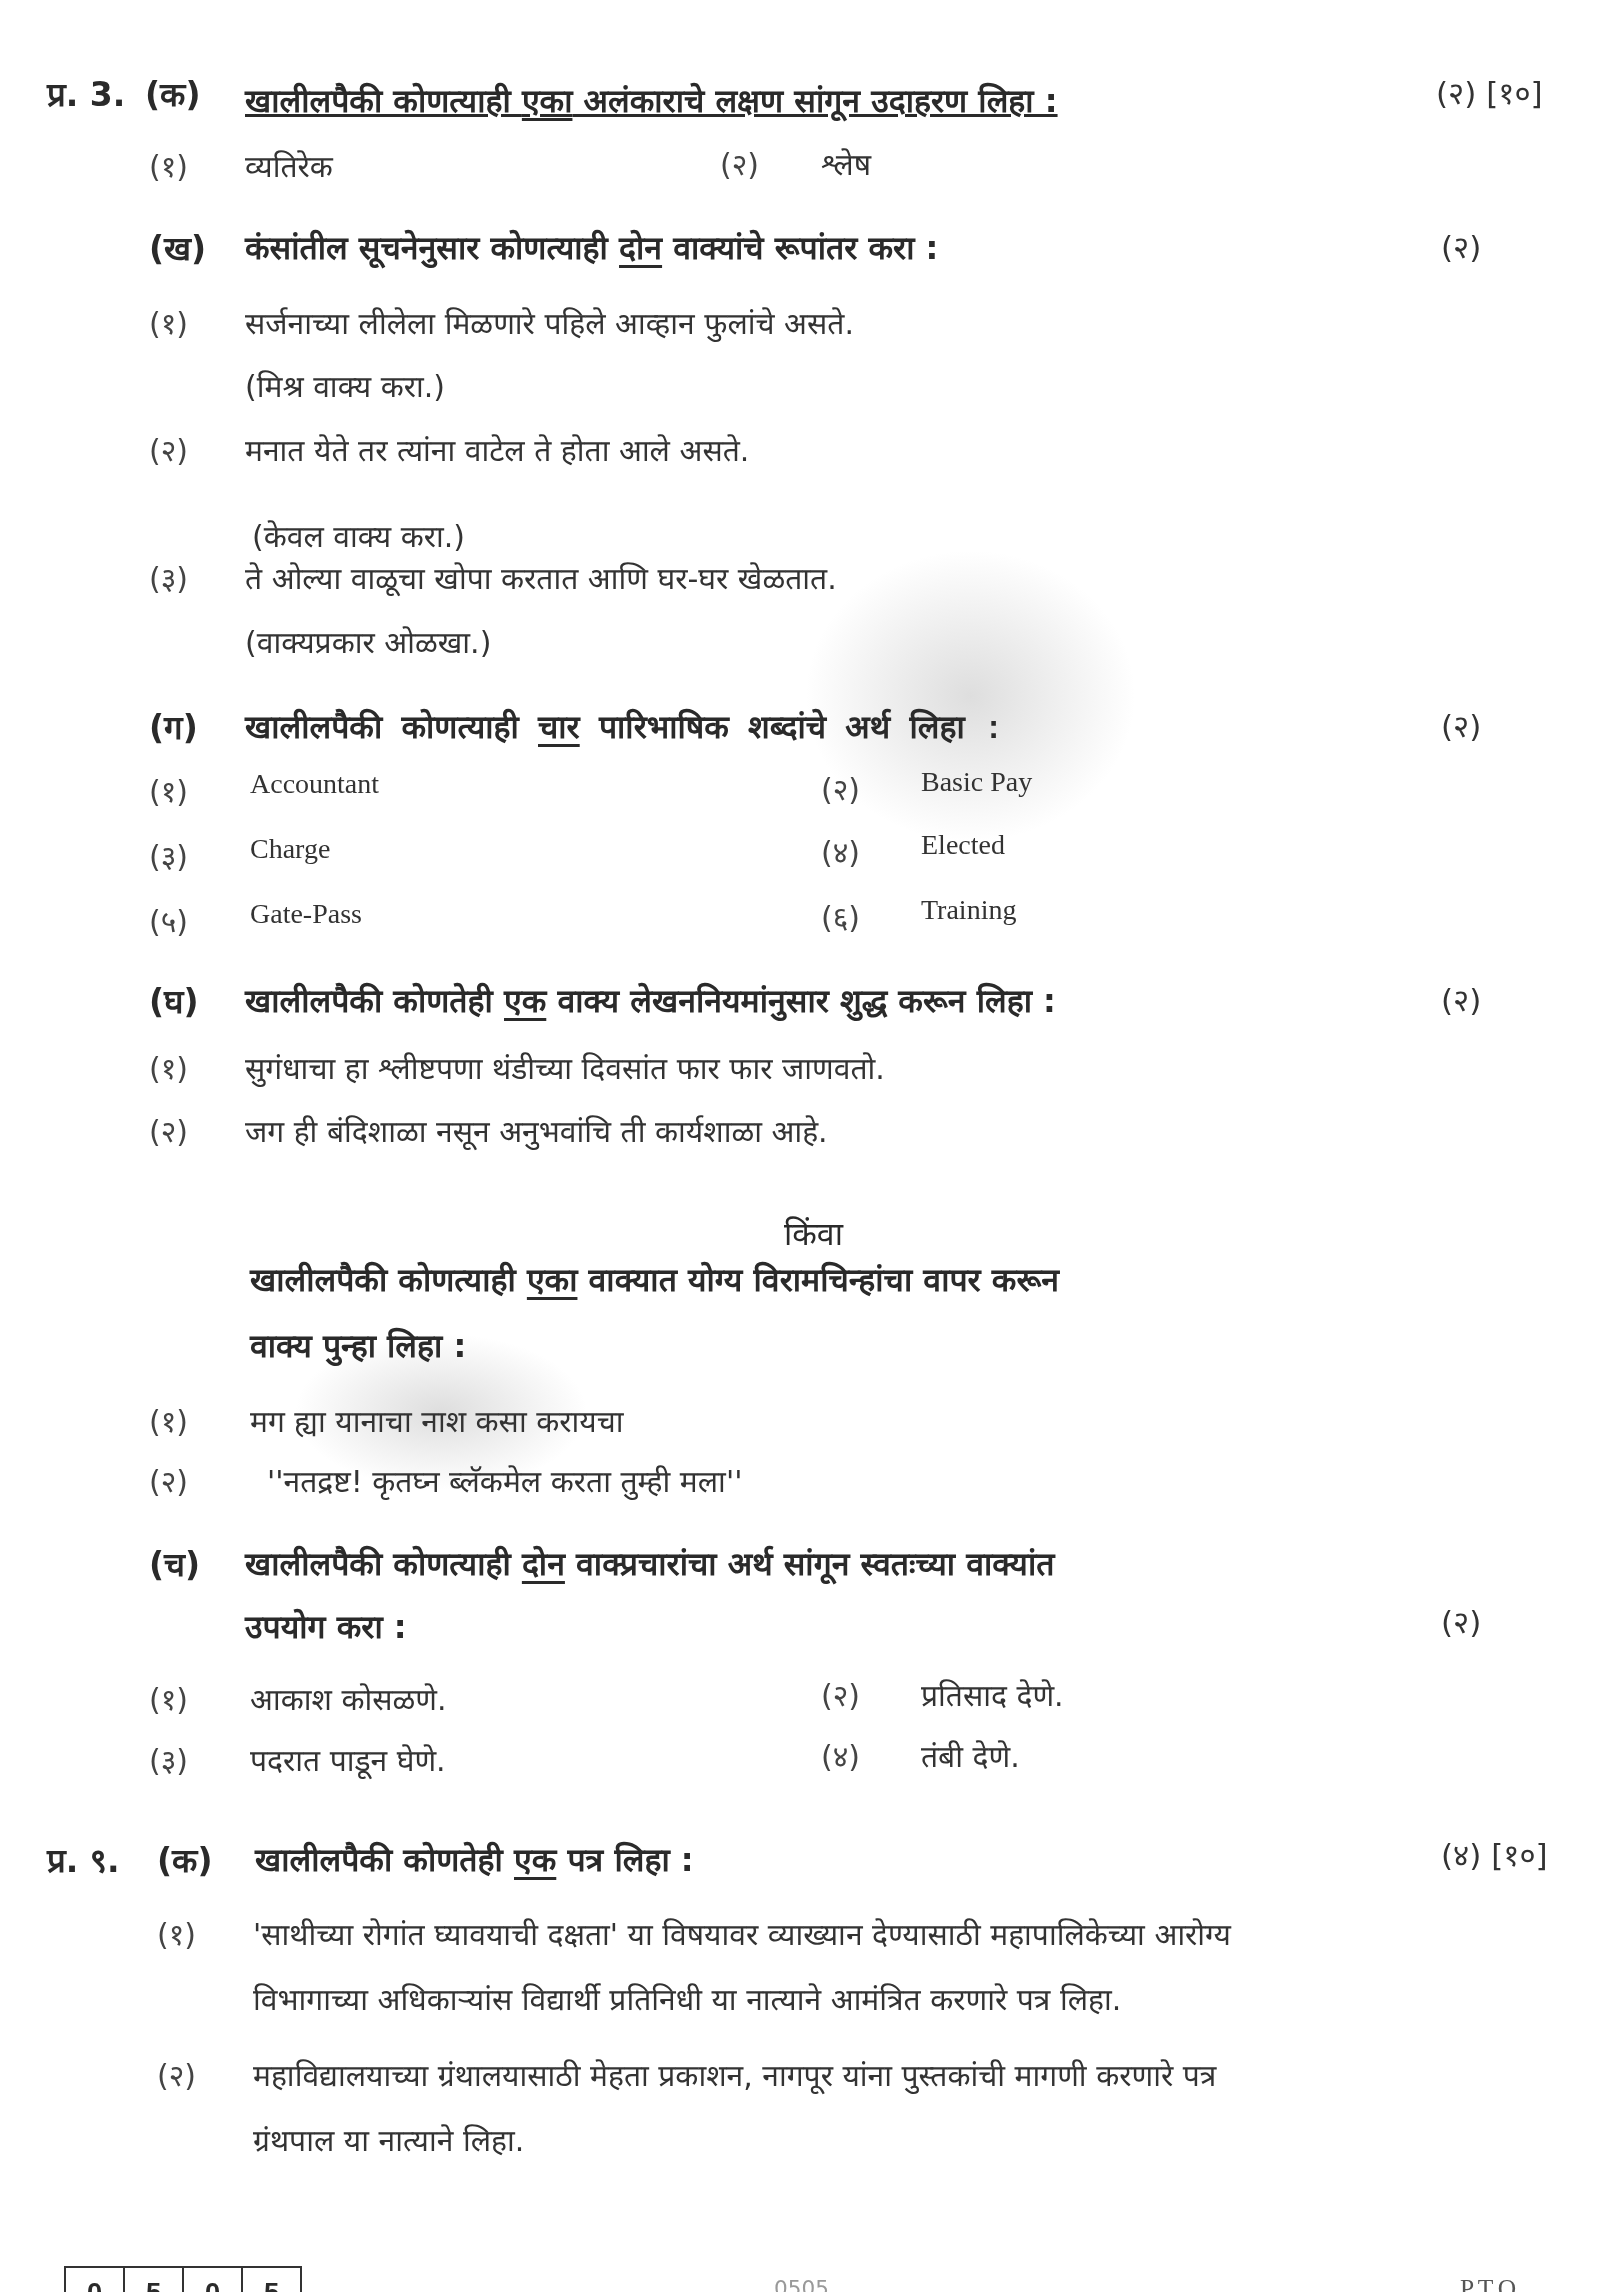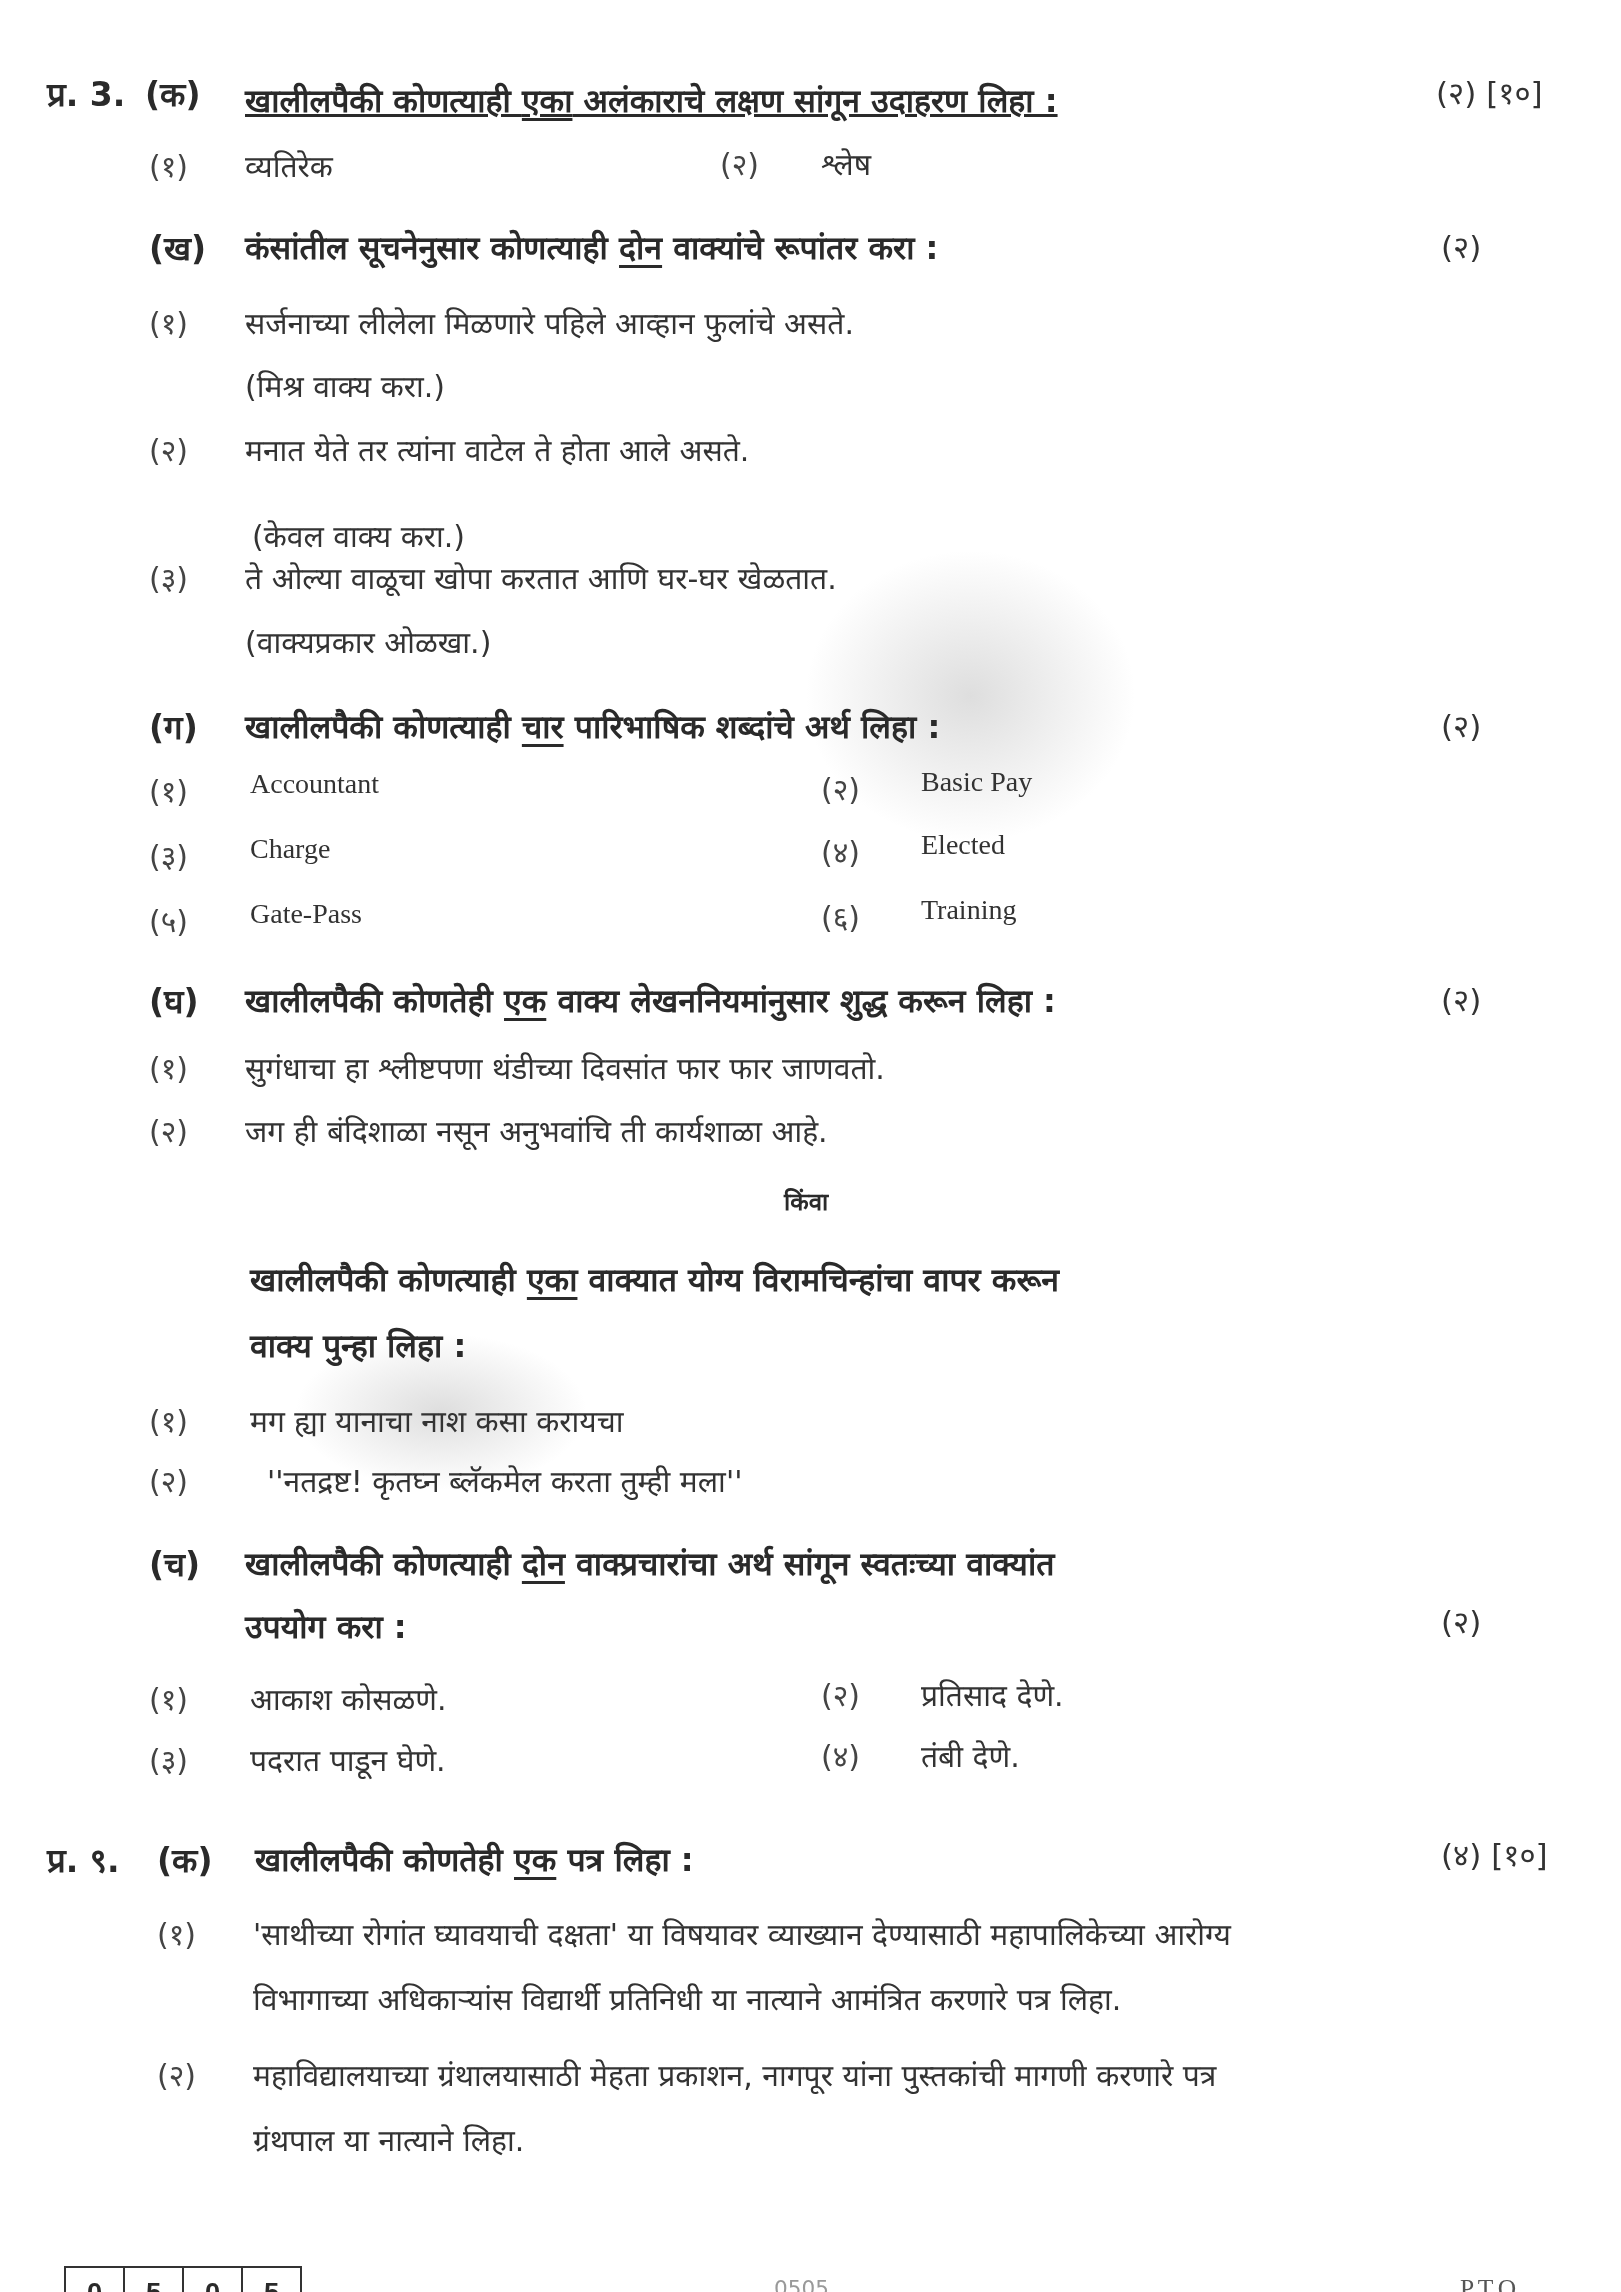--- a/index.html
+++ b/index.html
@@ -9,21 +9,21 @@
   }
   .abs { position: absolute; white-space: nowrap; }
   .q-num { font-size: 33px; font-weight: bold; }
   .sub { font-size: 33px; font-weight: bold; }
   .head { font-size: 32px; font-weight: bold; }
   .num { font-size: 30px; color: #444; }
   .txt { font-size: 30px; color: #333; }
   .eng { font-family: "Liberation Serif", serif; font-size: 28px; color: #333; }
   .marks { font-size: 31px; color: #333; }
   u { text-decoration: underline; text-underline-offset: 5.9px; }
-  .center { font-size: 24px; font-weight: bold; }
+  .center { font-size: 32px; font-weight: normal; margin-top: 27px; }
   .smudge {
     position: absolute; border-radius: 50%;
     background: radial-gradient(ellipse at center, rgba(160,160,160,0.35), rgba(255,255,255,0) 70%);
   }
   .code-box {
     position: absolute; top: 2266px; left: 64px; display: flex;
     border: 2.9px solid #333; border-bottom: none; height: 39px;
   }
   .code-box span {
     width: 57px; height: 39px; border-right: 2px solid #333; text-align: center;
@@ -63,21 +63,21 @@
 
 <div class="abs num" style="left:149px;top:429px;">(२)</div>
 <div class="abs txt" style="left:245px;top:429px;">मनात येते तर त्यांना वाटेल ते होता आले असते.</div>
 <div class="abs txt" style="left:245px;top:515px;margin-left:7px;">(केवल वाक्य करा.)</div>
 
 <div class="abs num" style="left:149px;top:557px;">(३)</div>
 <div class="abs txt" style="left:245px;top:557px;">ते ओल्या वाळूचा खोपा करतात आणि घर-घर खेळतात.</div>
 <div class="abs txt" style="left:245px;top:621px;">(वाक्यप्रकार ओळखा.)</div>
 
 <div class="abs sub" style="left:149px;top:704px;">(ग)</div>
-<div class="abs head" style="left:245px;top:704px;">
+<div class="abs head" style="left:245px;top:704px;font-family:Liberation Mono, monospace;">
   <span>खालीलपैकी कोणत्याही </span><u>चार</u><span> पारिभाषिक शब्दांचे अर्थ लिहा :</span>
 </div>
 <div class="abs marks" style="left:1441px;top:704px;">(२)</div>
 
 <div class="abs num" style="left:149px;top:770px;">(१)</div>
 <div class="abs eng" style="left:250px;top:768px;">Accountant</div>
 <div class="abs num" style="left:821px;top:768px;">(२)</div>
 <div class="abs eng" style="left:921px;top:766px;">Basic Pay</div>
 
 <div class="abs num" style="left:149px;top:835px;">(३)</div>

